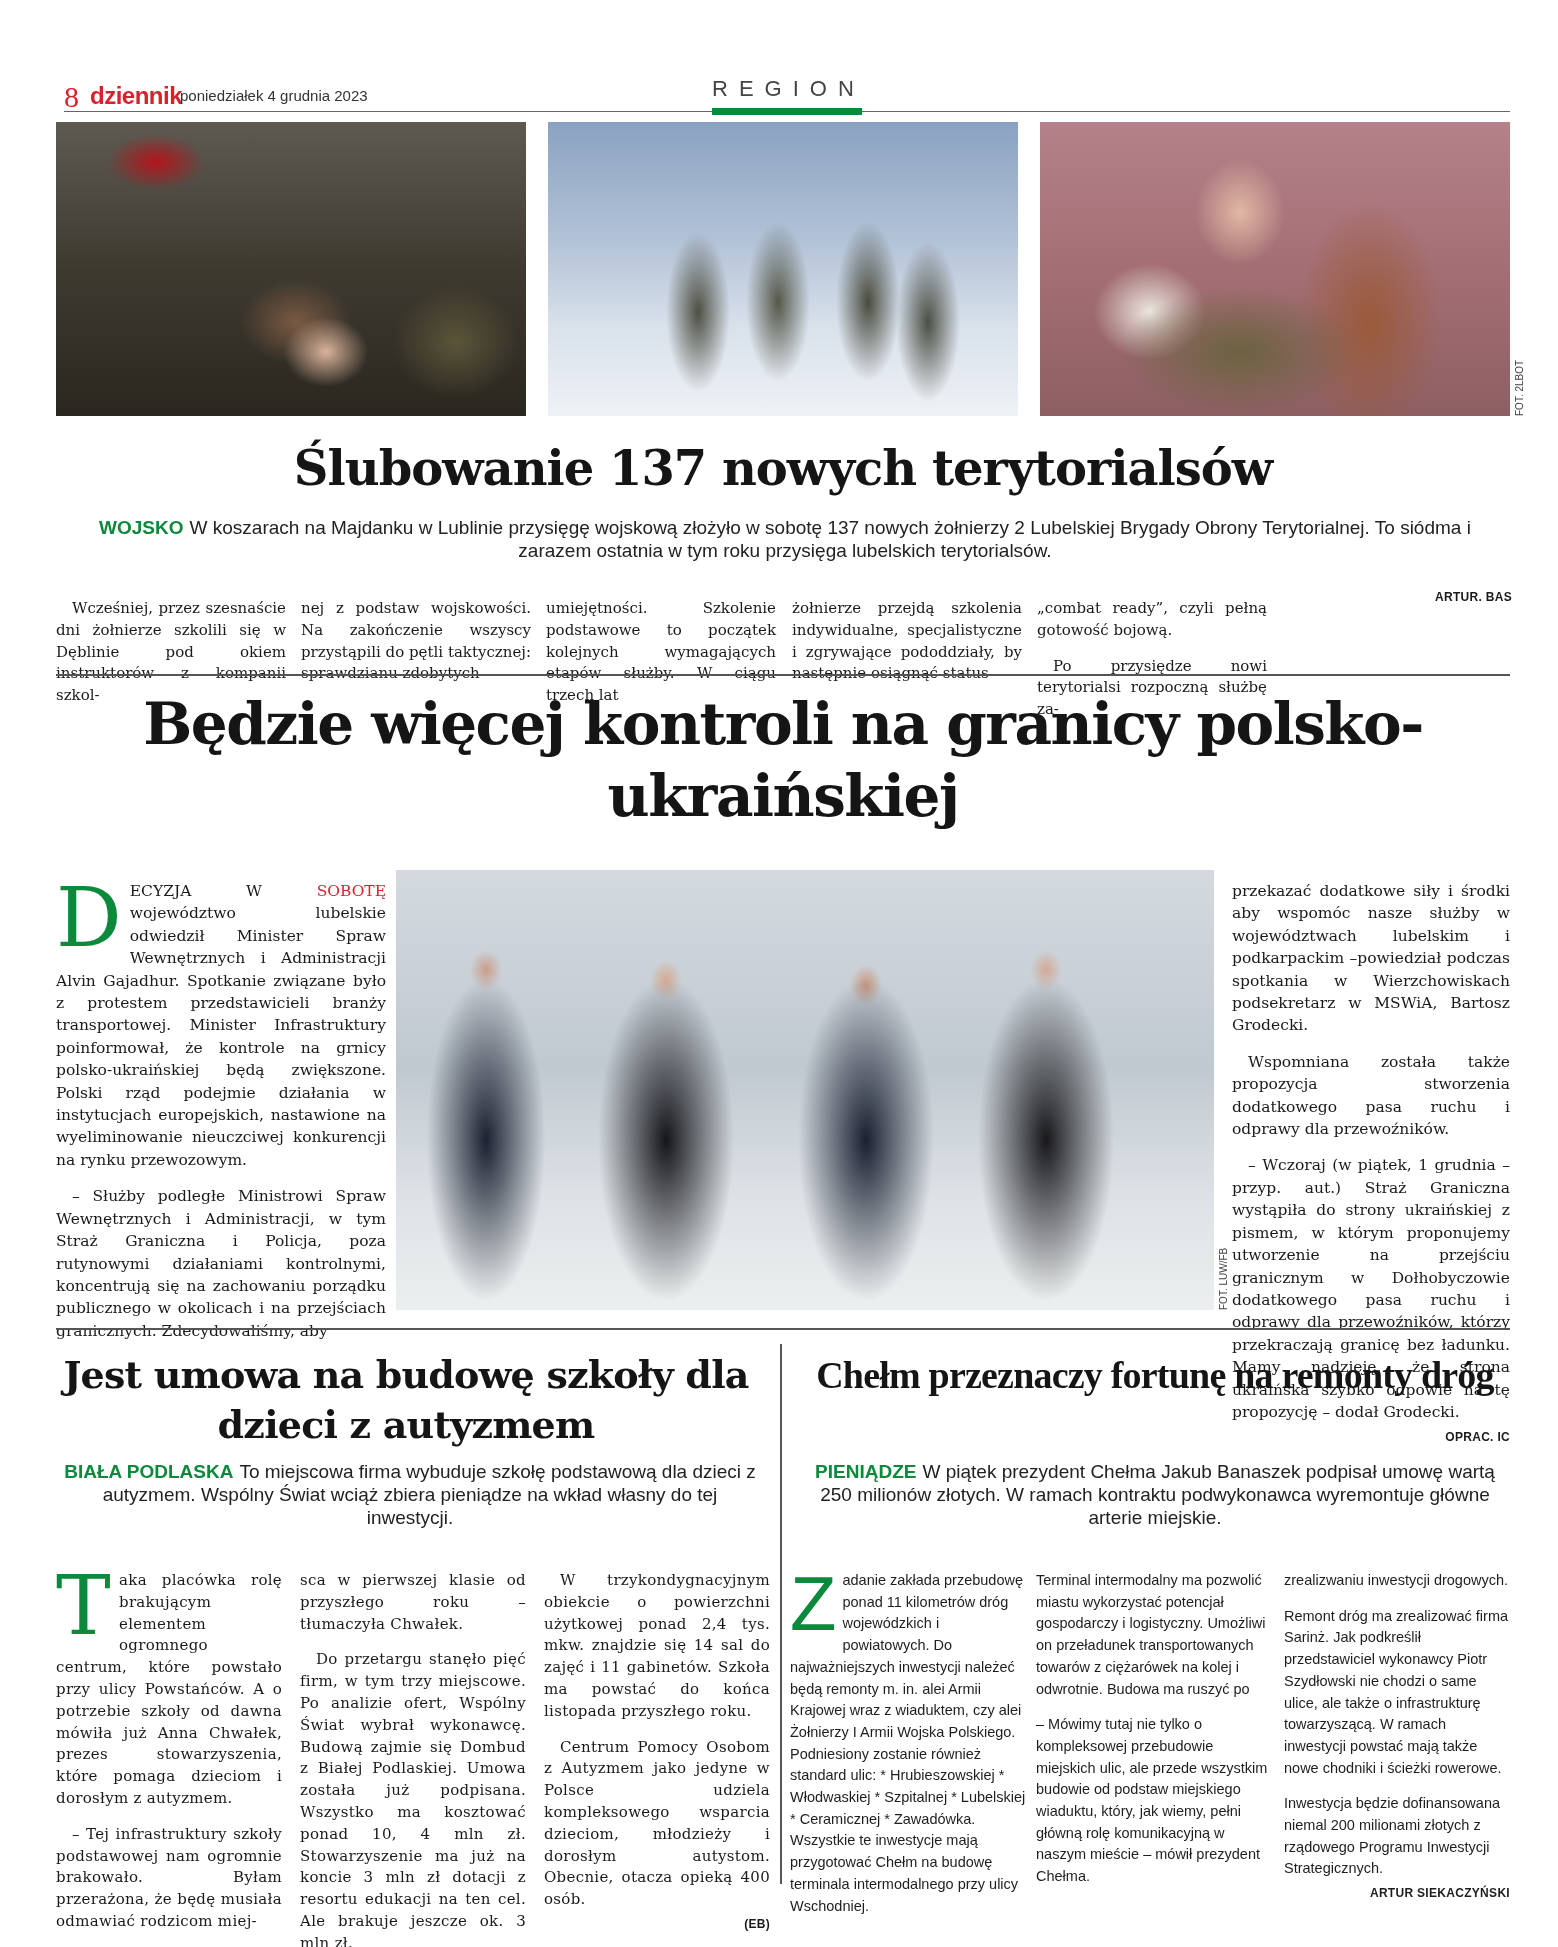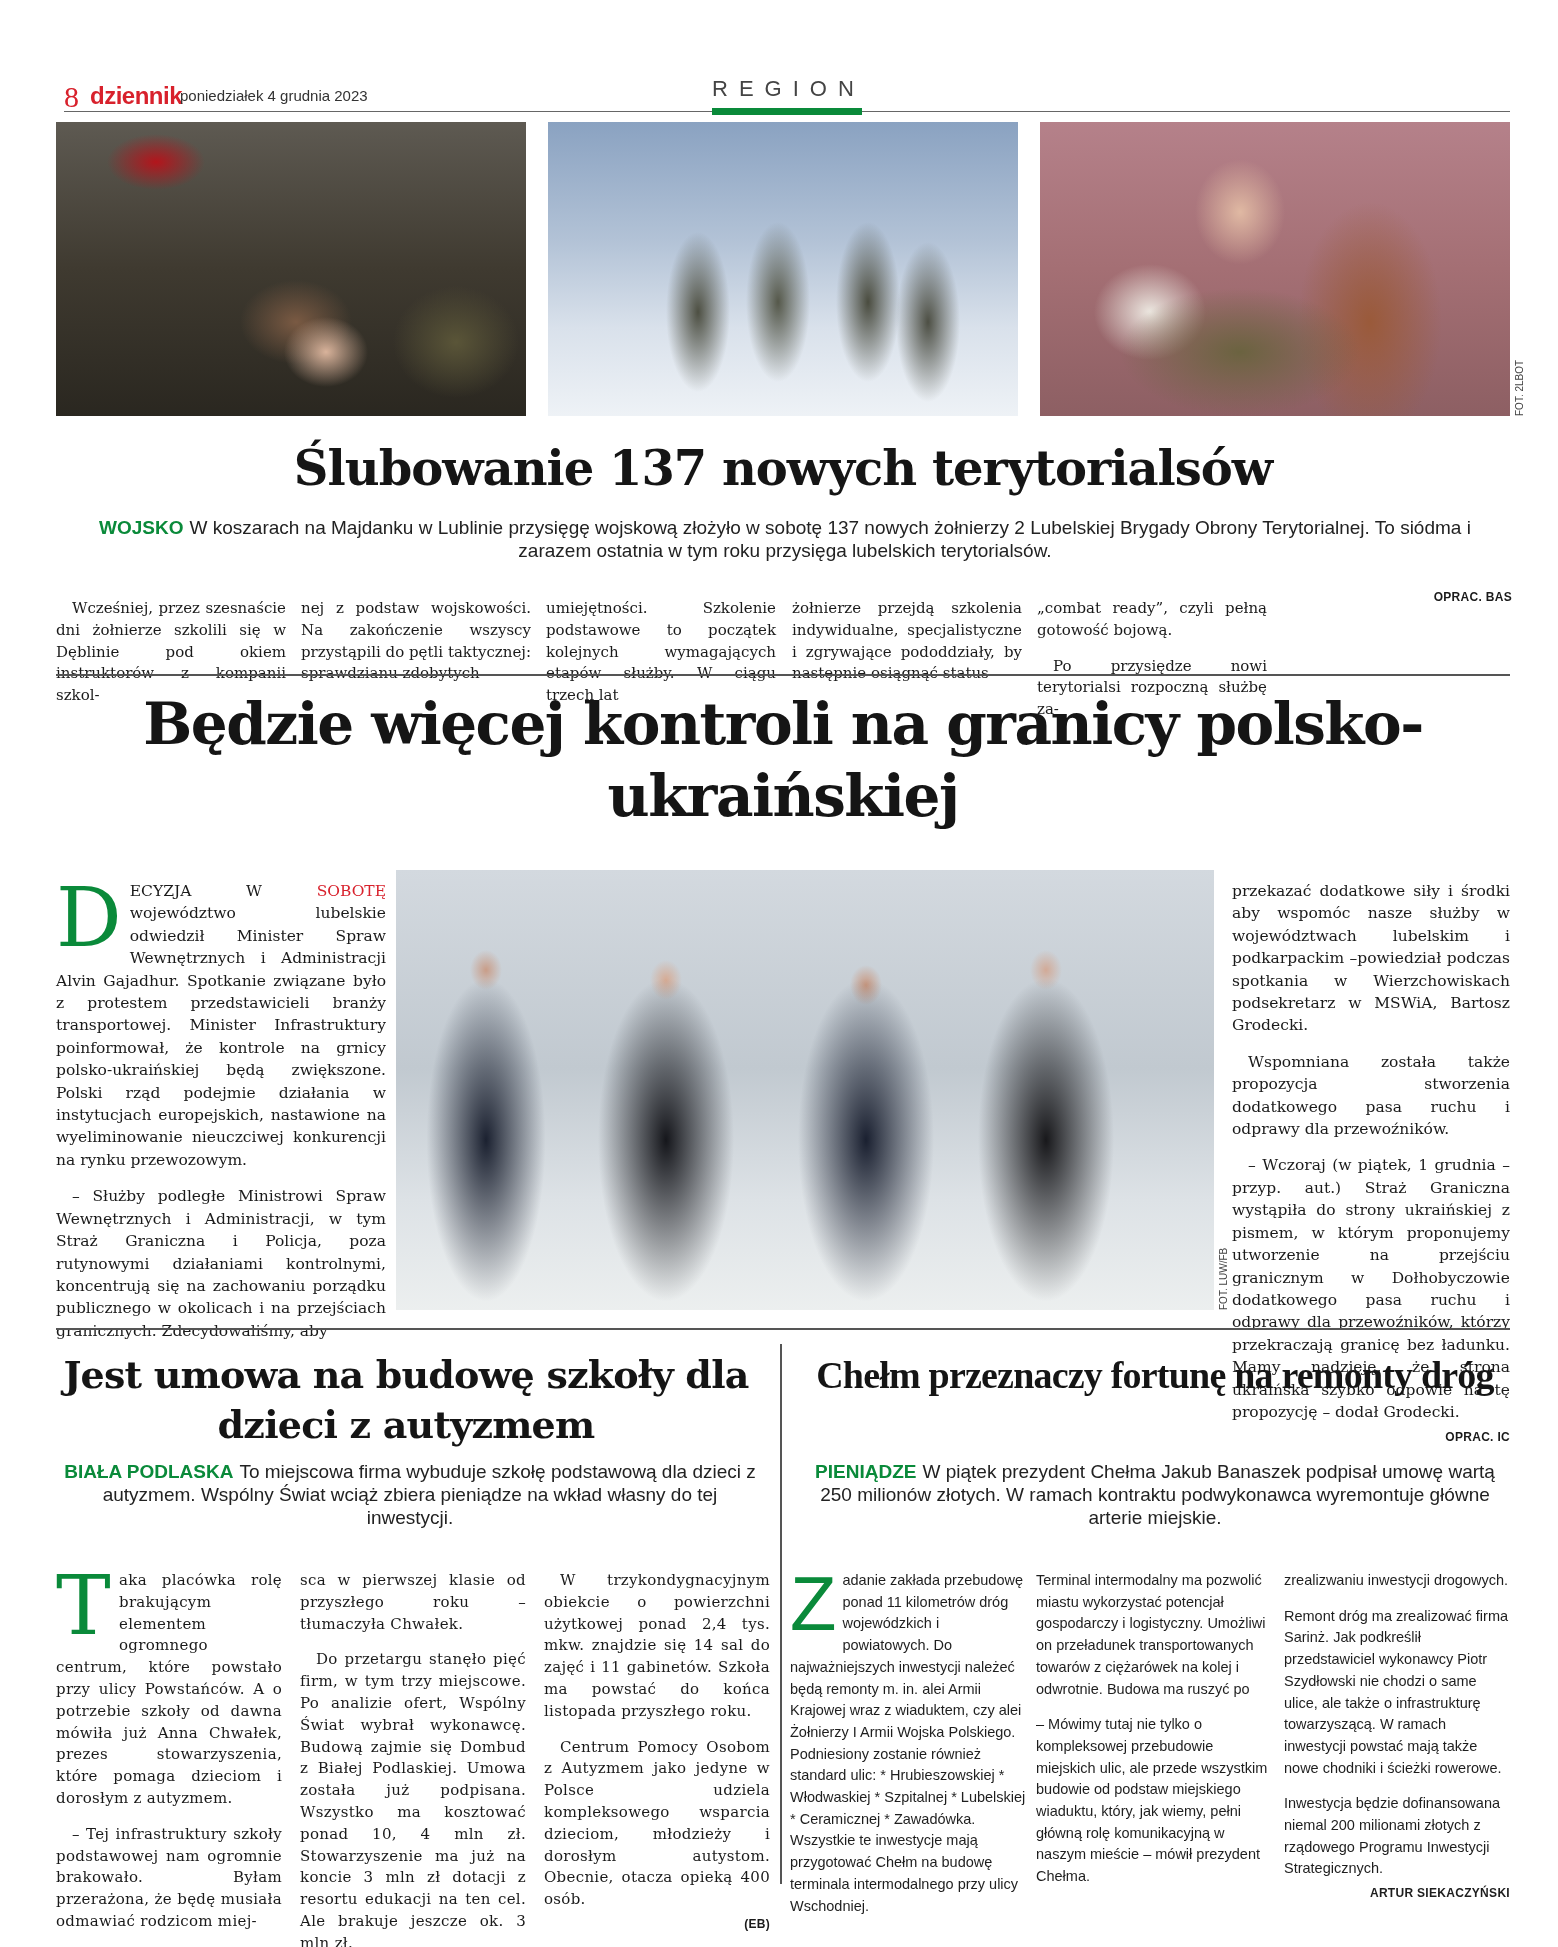--- a/index.html
+++ b/index.html
@@ -121,21 +121,21 @@
     <p class="noind">umiejętności. Szkolenie podstawowe to początek kolejnych wymagających etapów służby. W ciągu trzech lat</p>
   </div>
 <div class="col a1c" style="left:792px;">
     <p class="noind">żołnierze przejdą szkolenia indywidualne, specjalistyczne i zgrywające pododdziały, by następnie osiągnąć status</p>
   </div>
 <div class="col a1c" style="left:1037px;">
   <p class="noind">„combat ready”, czyli pełną gotowość bojową.</p>
   <p>Po przysiędze nowi terytorialsi rozpoczną służbę za-</p>
 </div>
 <div class="col a1c" style="left:1282px;">
-  <span class="byline">OPRAC. BAS</span>
+  <span class="byline">ARTUR. BAS</span>
 </div>
 <div class="rule" style="left:56px; top:674px; width:1454px; height:1.5px;"></div>
 
 <h2 class="headline h2">Będzie więcej kontroli na granicy polsko-ukraińskiej</h2>
 
 <div class="col" style="left:56px; top:866px; width:330px;">
   <p class="noind"><span class="dropcap">D</span><span>ECYZJA W </span><span class="red">SOBOTĘ</span><span> województwo lubelskie odwiedził Minister Spraw Wewnętrznych i Administracji Alvin Gajadhur. Spotkanie związane było z protestem przedstawicieli branży transportowej. Minister Infrastruktury poinformował, że kontrole na grnicy polsko-ukraińskiej będą zwiększone. Polski rząd podejmie działania w instytucjach europejskich, nastawione na wyeliminowanie nieuczciwej konkurencji na rynku przewozowym.</span></p>
   <p>– Służby podległe Ministrowi Spraw Wewnętrznych i Administracji, w tym Straż Graniczna i Policja, poza rutynowymi działaniami kontrolnymi, koncentrują się na zachowaniu porządku publicznego w okolicach i na przejściach granicznych. Zdecydowaliśmy, aby</p>
 </div>
 

